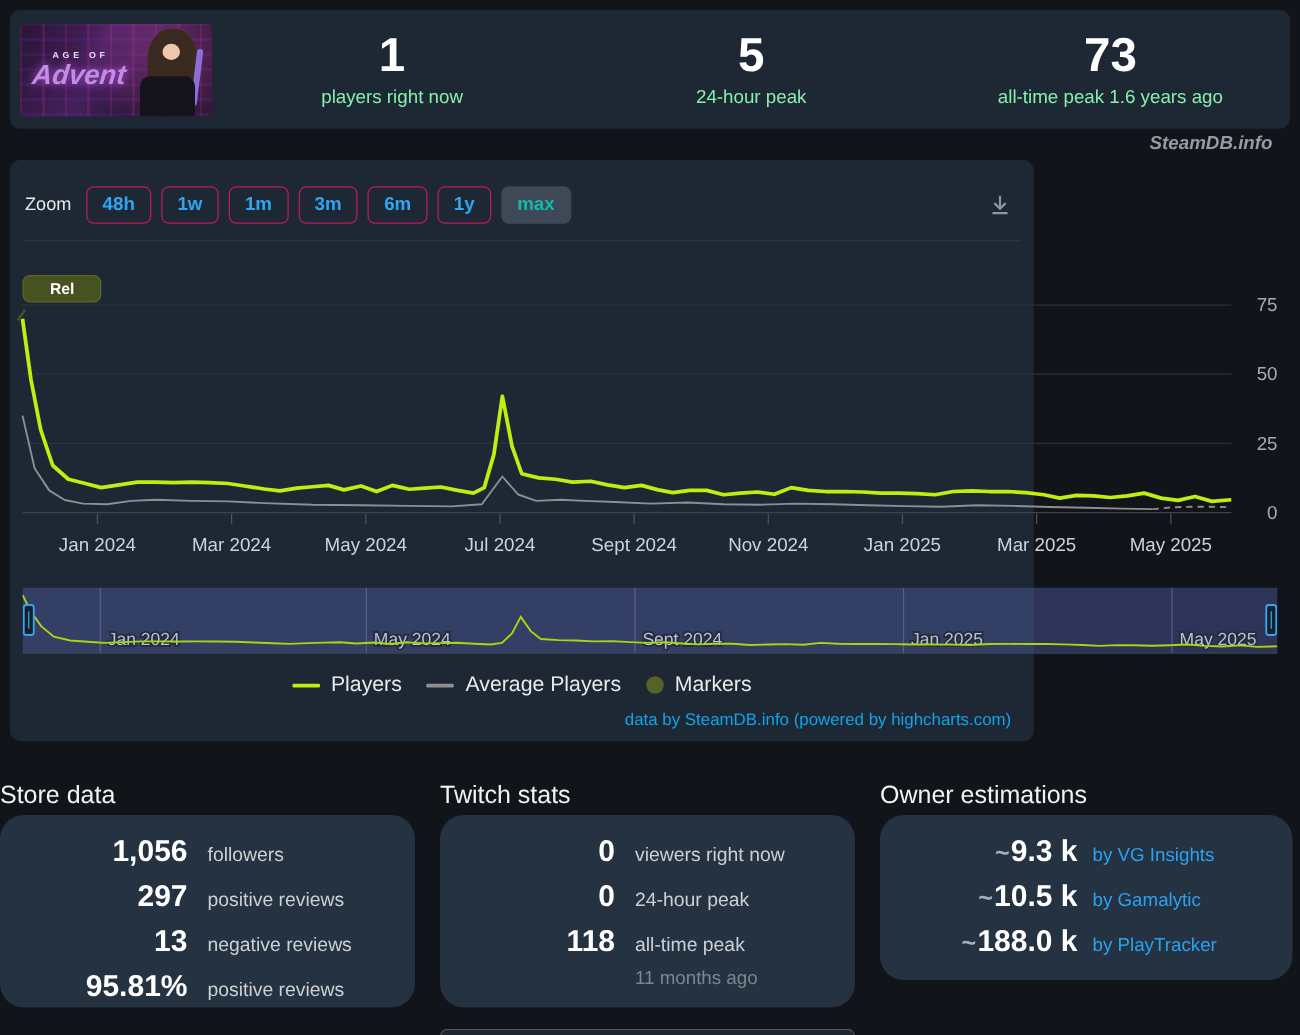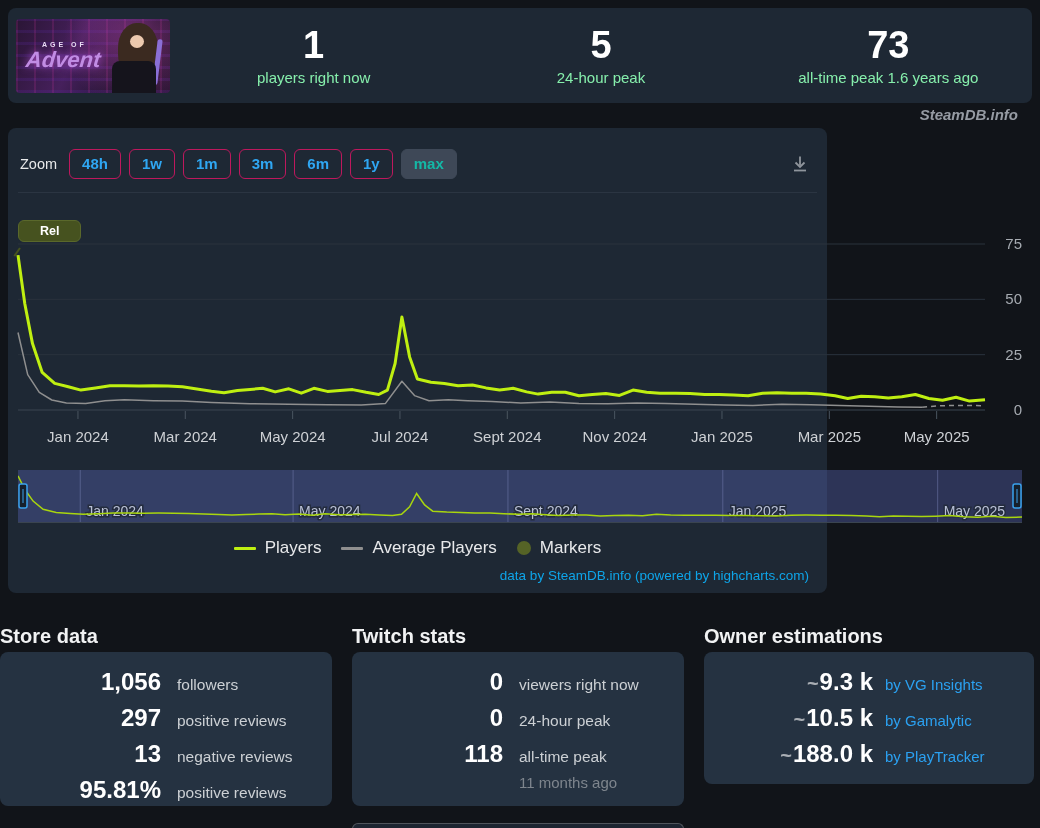--- a/index.html
+++ b/index.html
@@ -79,22 +79,22 @@
   .legend{position:absolute; left:0; right:0; top:410px; display:flex;
     justify-content:center; align-items:center; gap:20px;}
   .legend-item{display:flex; align-items:center; gap:9px; cursor:pointer;}
   .legend-item span.txt{font-size:17px; color:#e8e9eb;}
   .sw-line{display:inline-block; width:22px; height:3px; border-radius:1px;}
   .sw-circle{display:inline-block; width:14px; height:14px; border-radius:50%;}
   .credits{position:absolute; right:18px; top:440px; font-size:13.5px; color:#0ea5e9;}
   
   .bottom{position:absolute; left:0; top:625px; width:1036px;
     display:grid; grid-template-columns:332px 332px 330px; column-gap:20px;}
-  .col-title{font-size:20px; color:#f1f2f3; font-weight:700; height:27px;}
-  .sub-card{background:#253241; border-radius:8px; padding:12px 12px 10px 11px; min-height:60px;}
+  .col-title{font-size:20px; color:#f1f2f3; font-weight:400; height:27px;}
+  .sub-card{background:#253241; border-radius:19px; padding:12px 12px 10px 0; min-height:60px;}
   .row{display:flex; align-items:baseline; padding:4px 0;}
   .num{width:150px; text-align:right; font-size:24px; font-weight:700; color:#fff; flex:none;}
   .twitch .num{width:140px;}
   .owners .num{width:158px;text-align:right;}
   .lbl{margin-left:16px; font-size:15.5px; color:#ccd0d4;}
   .sub-lbl{margin-left:166px; font-size:15px; color:#7e858d; padding:2px 0 4px;}
   .twitch .sub-lbl{margin-left:156px;}
   .approx{font-size:20px; font-weight:700; color:#a9aeb4; margin-right:1px;}
   .src-link{margin-left:12px; font-size:15px; color:#2ba1f1; text-decoration:none; cursor:pointer;}
   .store-h{height:154px;} .twitch-h{height:154px;} .owners-h{height:132px;}

